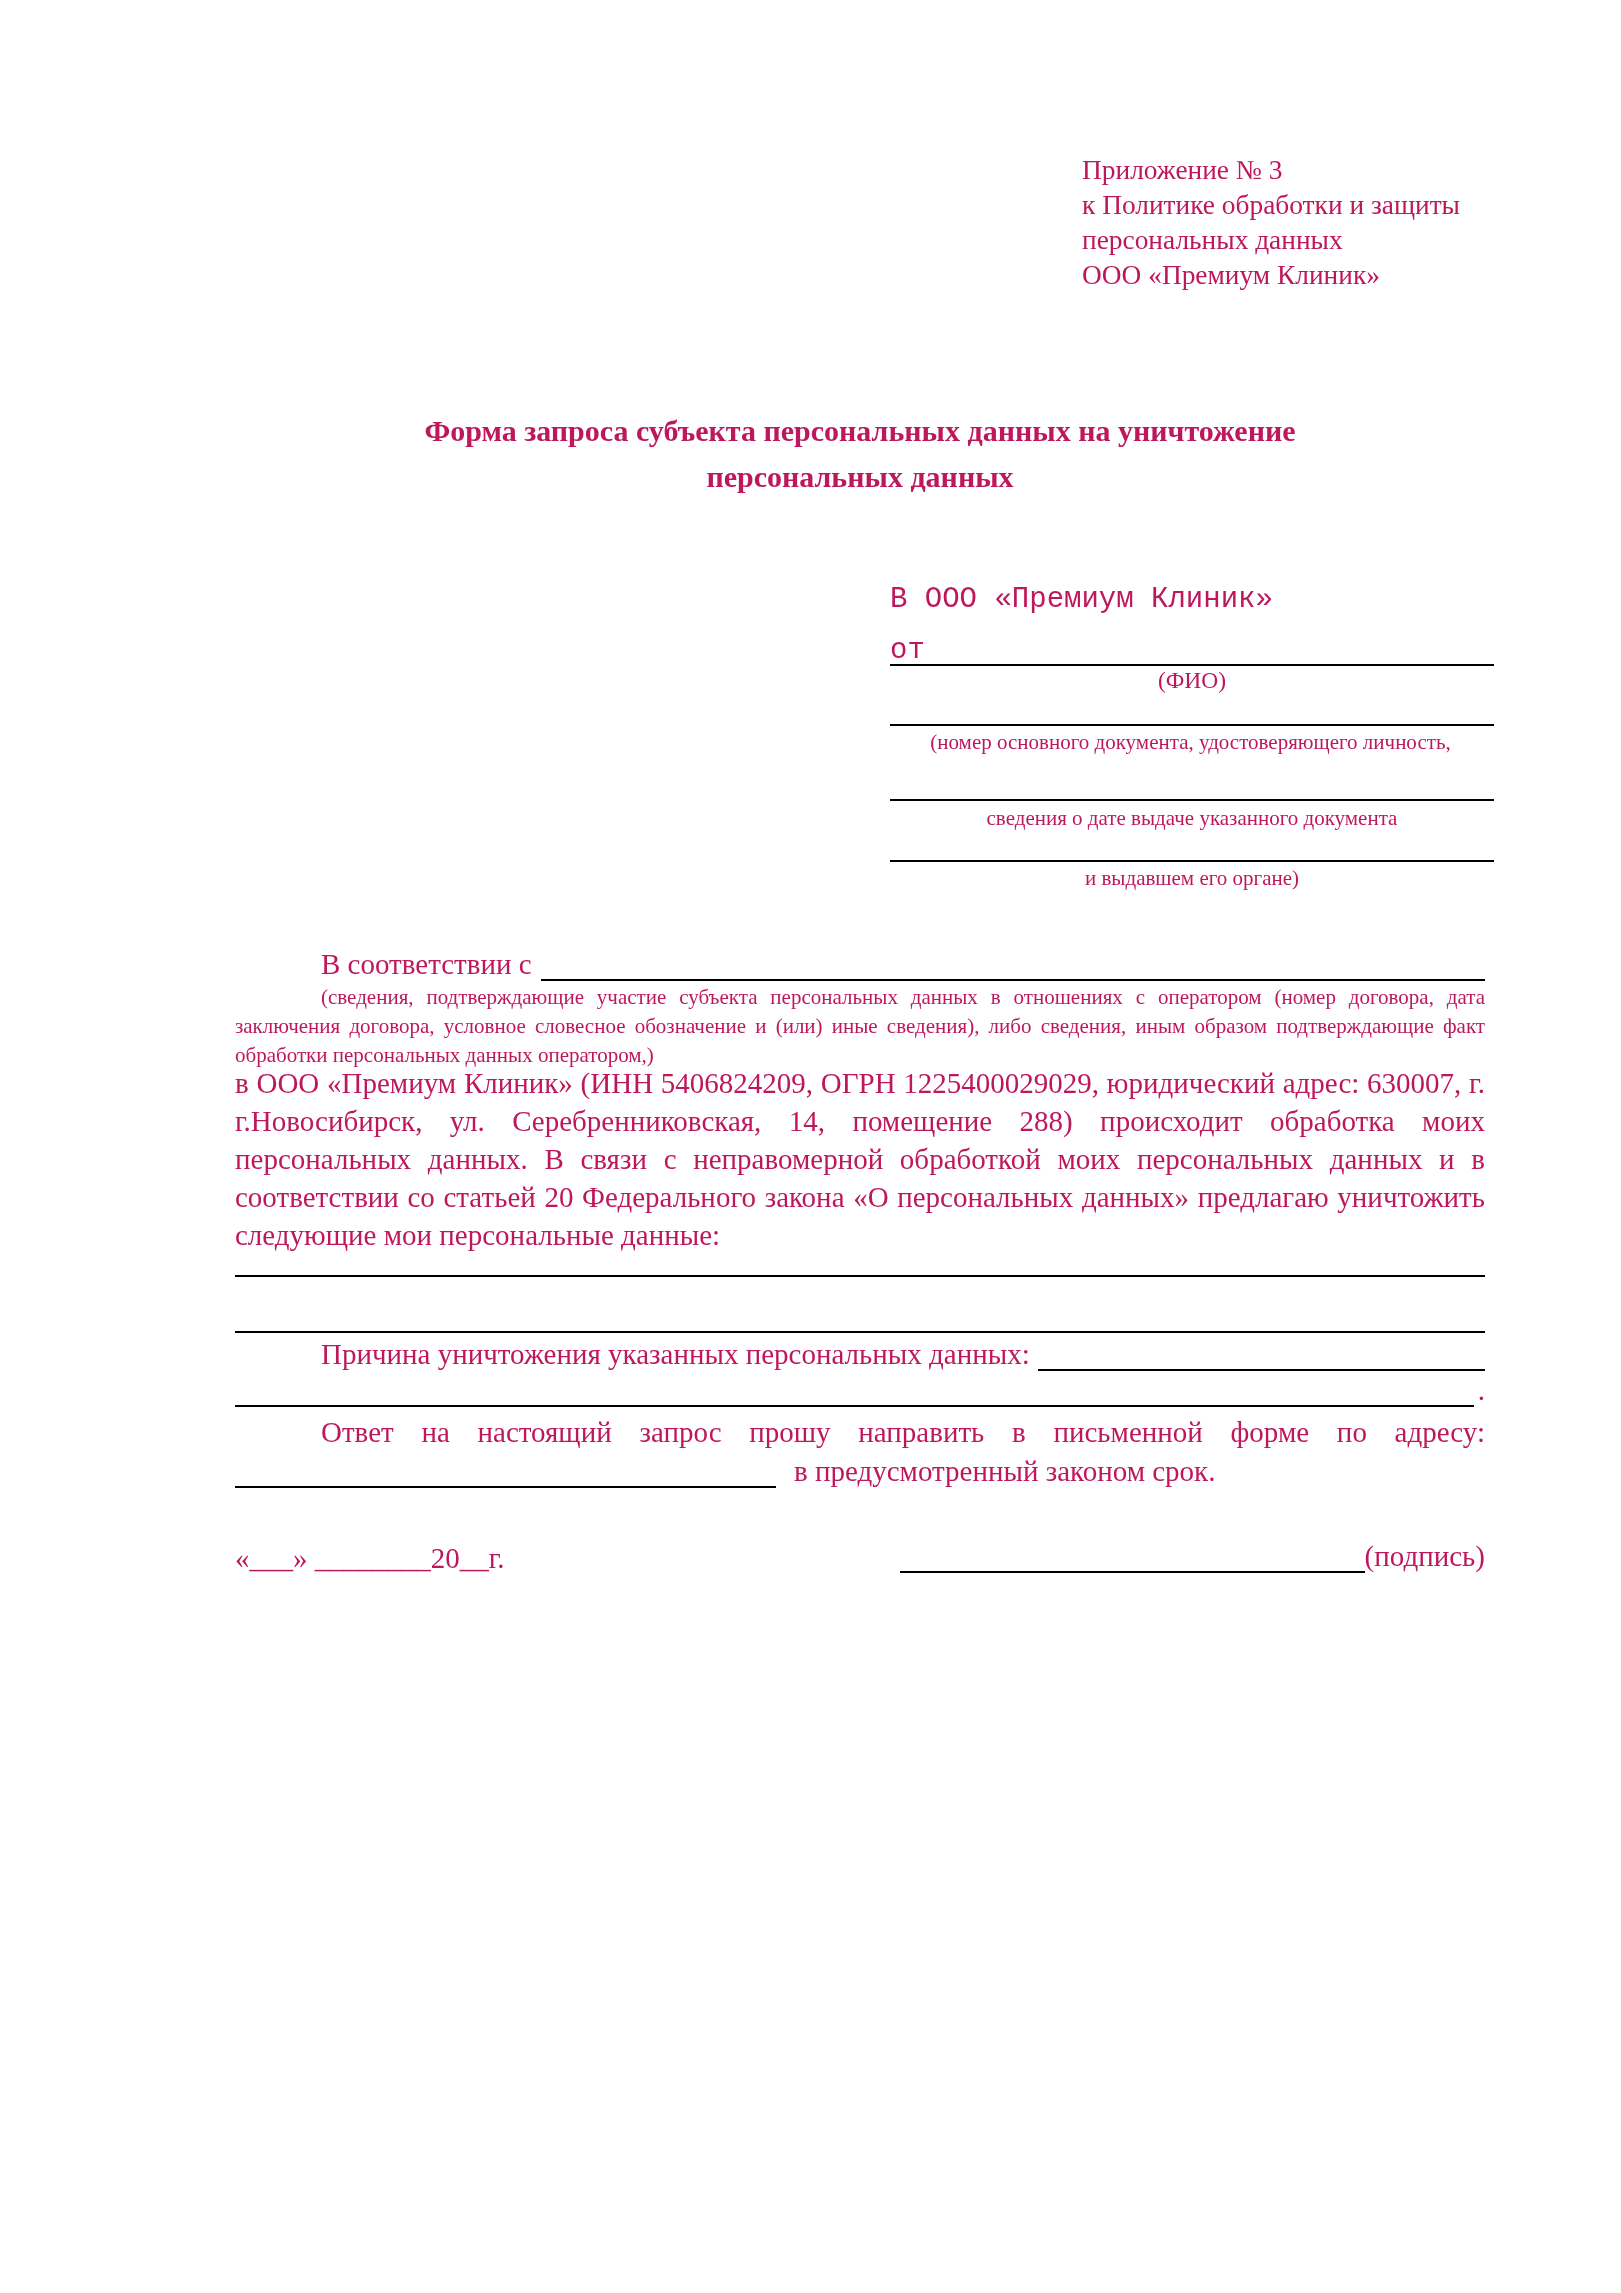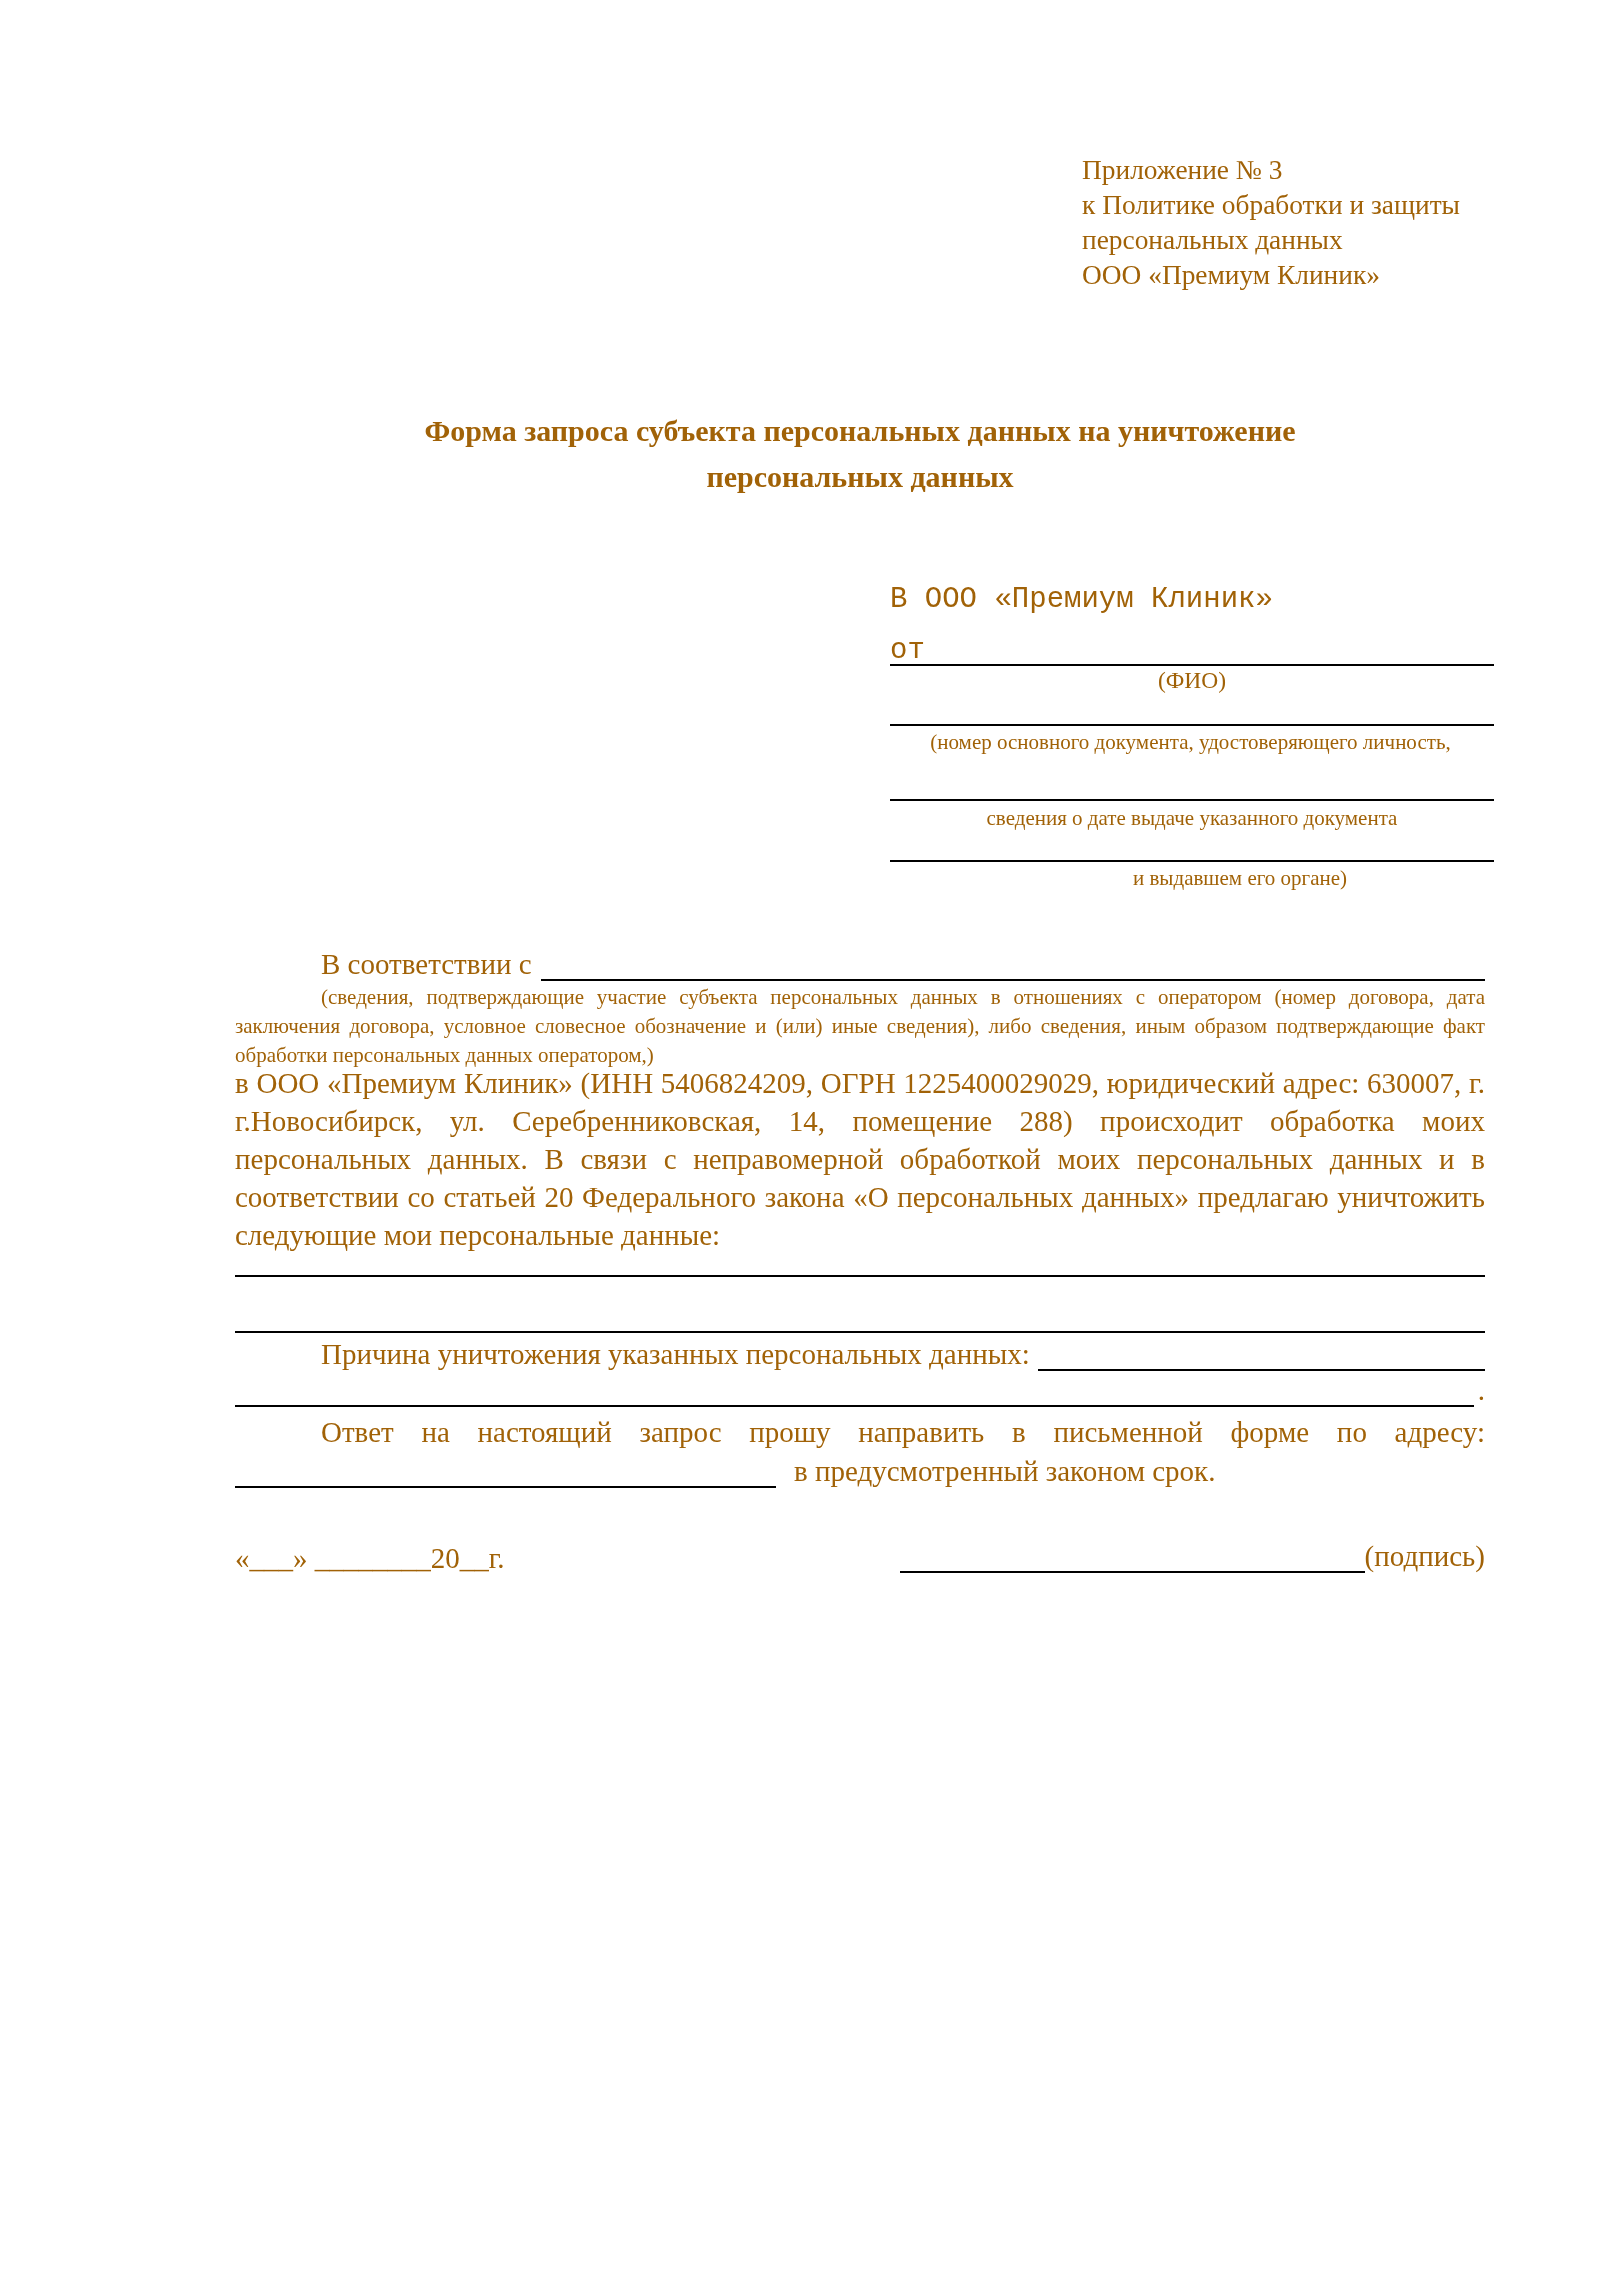--- a/index.html
+++ b/index.html
@@ -1,20 +1,20 @@
 <!DOCTYPE html>
 <html><head>
 <meta charset="utf-8">
 <style>
   html,body{margin:0;padding:0;background:#e8e8e8;}
   .page{
     position:relative;
     width:1621px;height:2294px;
     background:#ffffff;
-    color:#a16207;
+    color:#be185d;
     font-family:"Liberation Serif", serif;
     overflow:hidden;
   }
   .abs{position:absolute;}
   .rule{border-bottom:2.9px solid #000;}
   .row{display:flex;align-items:flex-end;}
   .fill{flex:1 1 auto;}
   .hdr{font-size:27.4px;line-height:35px;}
   .title{font-size:30px;font-weight:bold;text-align:center;line-height:46px;}
   .addr{font-size:29px;line-height:51px;font-family:Liberation Mono, monospace;}
@@ -51,21 +51,21 @@
   <div class="abs rule" style="left:890px;top:643px;width:604px;height:20.6px;"></div>
   <div class="abs cap cap-fio" style="left:890px;top:667px;width:604px;">(ФИО)</div>
 
   <div class="abs rule" style="left:890px;top:703px;width:604px;height:20.6px;"></div>
   <div class="abs cap cap-sm" style="left:872px;top:730px;width:637px;">(номер основного документа, удостоверяющего личность,</div>
 
   <div class="abs rule" style="left:890px;top:778px;width:604px;height:20.6px;"></div>
   <div class="abs cap cap-sm" style="left:890px;top:806px;width:604px;">сведения о дате выдаче указанного документа</div>
 
   <div class="abs rule" style="left:890px;top:839px;width:604px;height:20.6px;"></div>
-  <div class="abs cap cap-sm" style="left:938px;top:866px;width:604px;">и выдавшем его органе)</div>
+  <div class="abs cap cap-sm" style="left:890px;top:866px;width:604px;">и выдавшем его органе)</div>
 
   <div class="abs row body30" style="left:235px;top:944px;width:1250px;height:37px;">
     <span style="margin-left:86px;">В соответствии с</span>
     <span style="width:9.8px;"></span>
     <span class="fill rule"></span>
   </div>
 
   <div class="abs note" style="left:235px;top:983px;width:1250px;">(сведения, подтверждающие участие субъекта персональных данных в отношениях с оператором (номер договора, дата заключения договора, условное словесное обозначение и (или) иные сведения), либо сведения, иным образом подтверждающие факт обработки персональных данных оператором,)</div>
 
   <div class="abs para" style="left:235px;top:1064px;width:1250px;">в ООО «Премиум Клиник» (ИНН 5406824209, ОГРН 1225400029029, юридический адрес: 630007, г. г.Новосибирск, ул. Серебренниковская, 14, помещение 288) происходит обработка моих персональных данных. В связи с неправомерной обработкой моих персональных данных и в соответствии со статьей 20 Федерального закона «О персональных данных» предлагаю уничтожить следующие мои персональные данные:</div>

